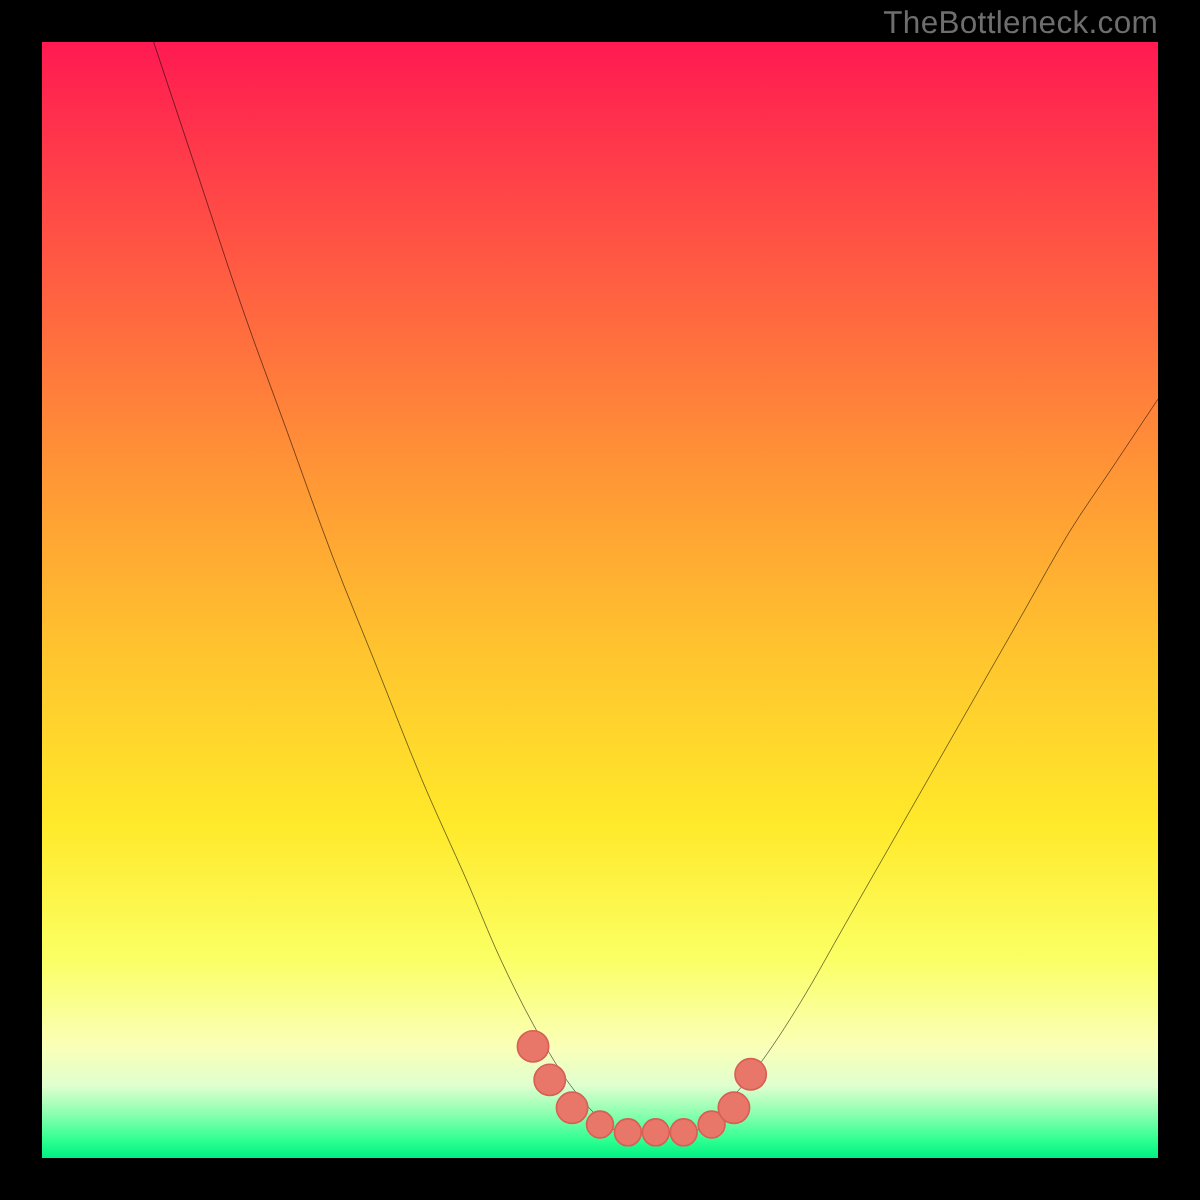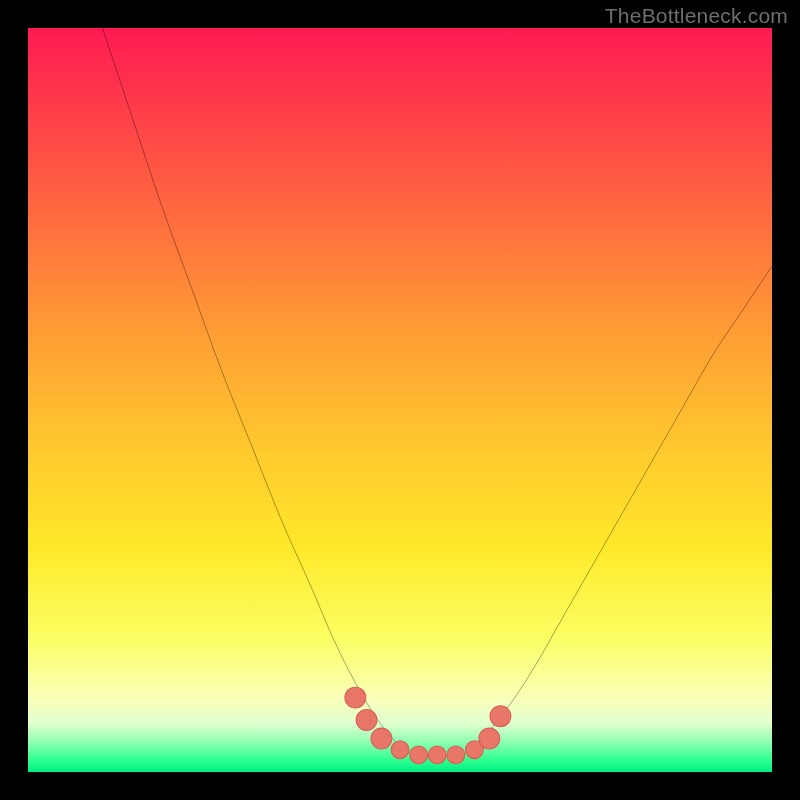--- a/index.html
+++ b/index.html
@@ -49,21 +49,21 @@
   svg.curve {
     position: absolute;
     inset: 0;
     width: 100%;
     height: 100%;
     overflow: visible;
   }
   .watermark {
     position: absolute;
     top: 4px;
-    right: 12px;
+    right: 28px;
     color: #6e6e6e;
     font-size: 21px;
     letter-spacing: 0.2px;
     user-select: none;
   }
 </style>
 </head>
 <body>
 
 <div class="frame">

